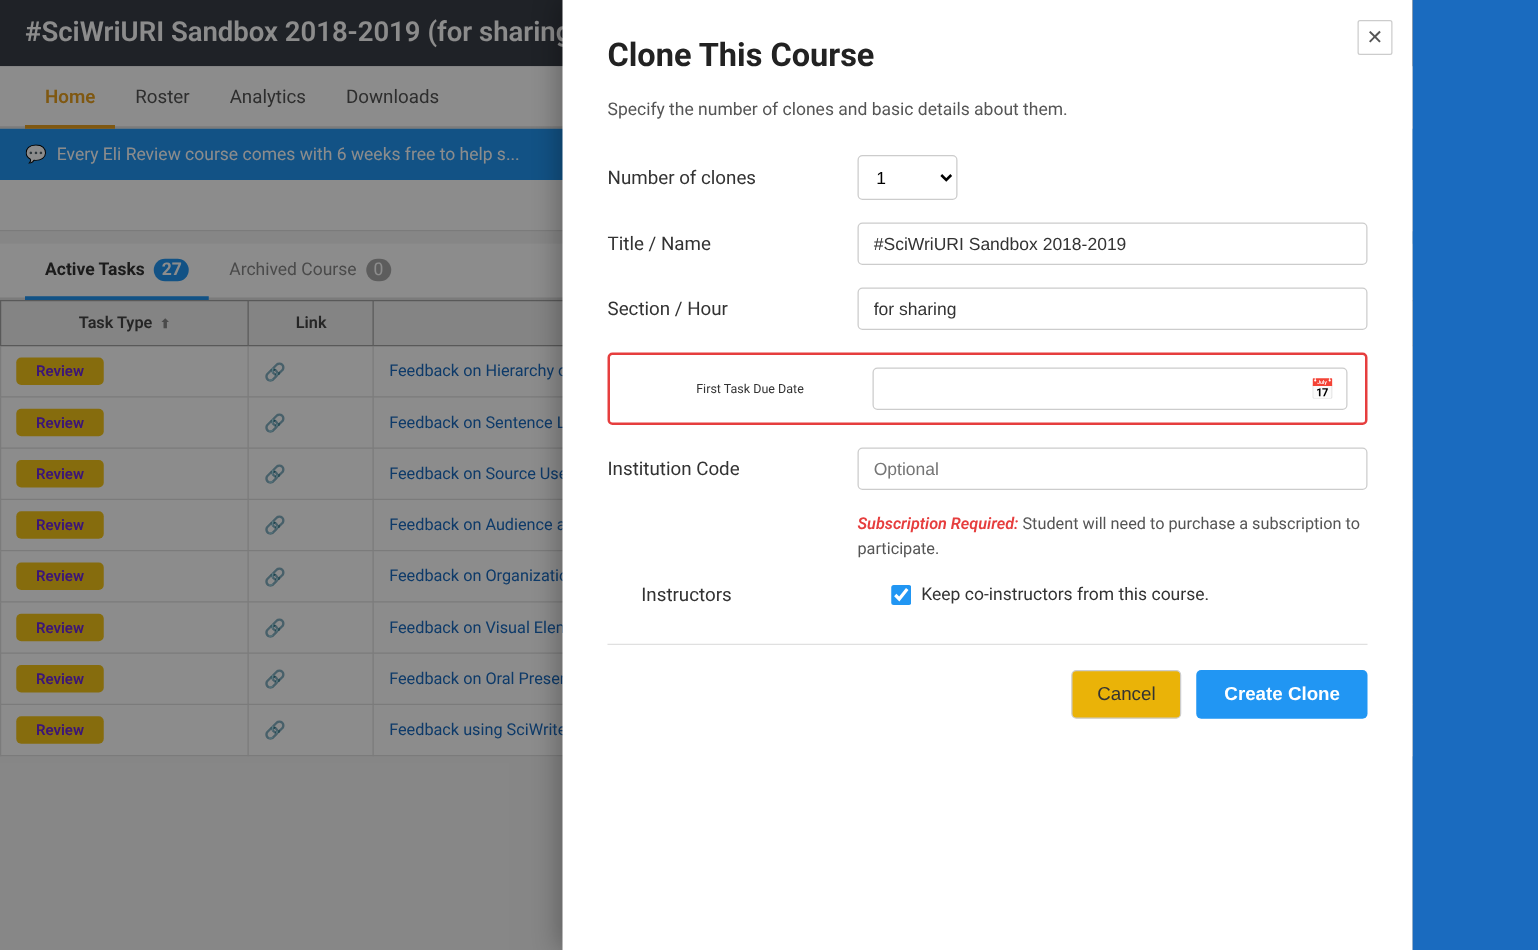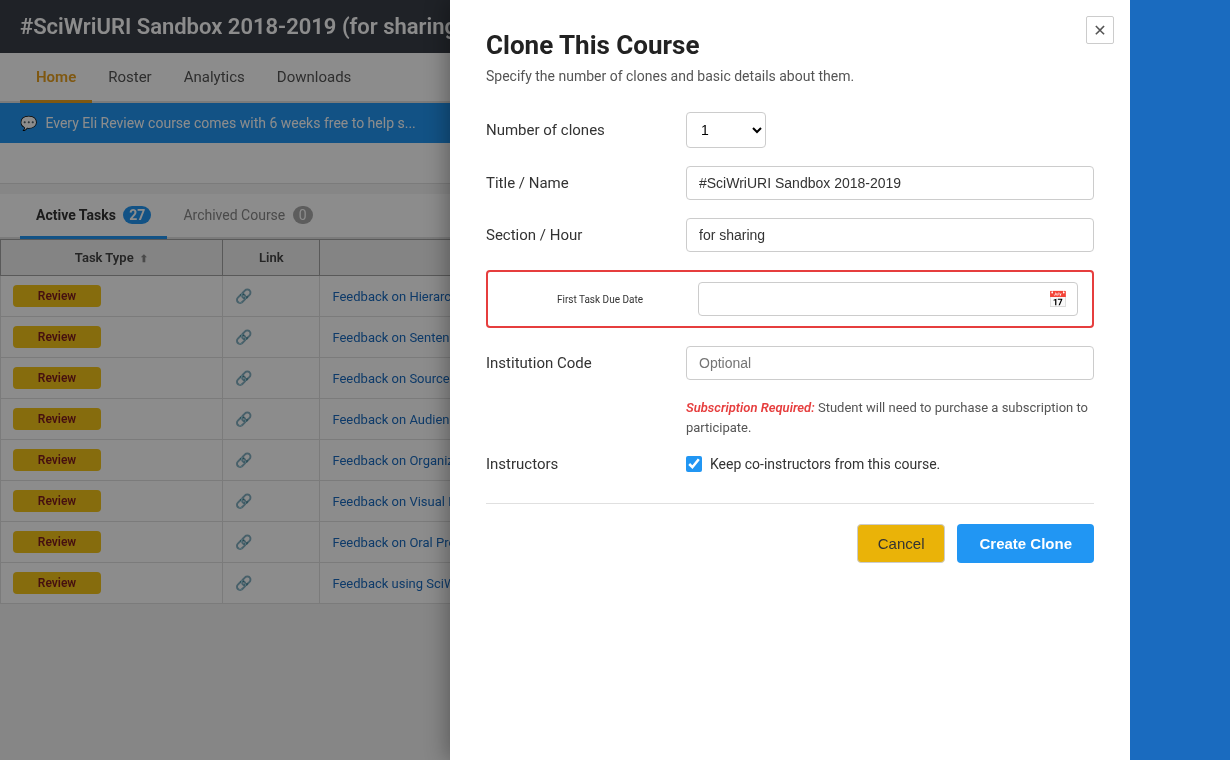--- a/index.html
+++ b/index.html
@@ -128,28 +128,28 @@
       border: 1px solid #a3a3a3;
       white-space: nowrap;
     }
     .task-table td {
       padding: 9px 12px;
       border: 1px solid #e0e0e0;
       vertical-align: middle;
     }
     .task-type-badge {
       background: #f5c518;
-      color: #7f1d1d;
+      color: #6d28d9;
       padding: 4px 10px;
       border-radius: 4px;
       font-size: 12px;
       font-weight: 600;
       text-align: center;
       display: inline-block;
-      width: 88px;
+      width: 70px;
     }
     .link-icon {
       color: #888;
       font-size: 14px;
     }
     .task-link {
       color: #1a6bbf;
       text-decoration: none;
     }
     .draft-label {
@@ -195,21 +195,21 @@
       align-items: center;
       justify-content: center;
       color: #555;
       border-radius: 2px;
     }
 
     .modal-title {
       font-size: 26px;
       font-weight: 700;
       color: #222;
-      margin-bottom: 8px;
+      margin-bottom: 20px;
     }
 
     .modal-subtitle {
       font-size: 14px;
       color: #555;
       margin-bottom: 28px;
     }
 
     .form-row {
       display: flex;
@@ -315,20 +315,21 @@
       display: flex;
       align-items: center;
       margin-bottom: 20px;
     }
 
     .checkbox-label {
       width: 200px;
       font-size: 15px;
       color: #333;
       flex-shrink: 0;
+      margin-left: 27px;
     }
 
     .checkbox-wrapper {
       display: flex;
       align-items: center;
       gap: 8px;
       font-size: 14px;
       color: #333;
     }
 

